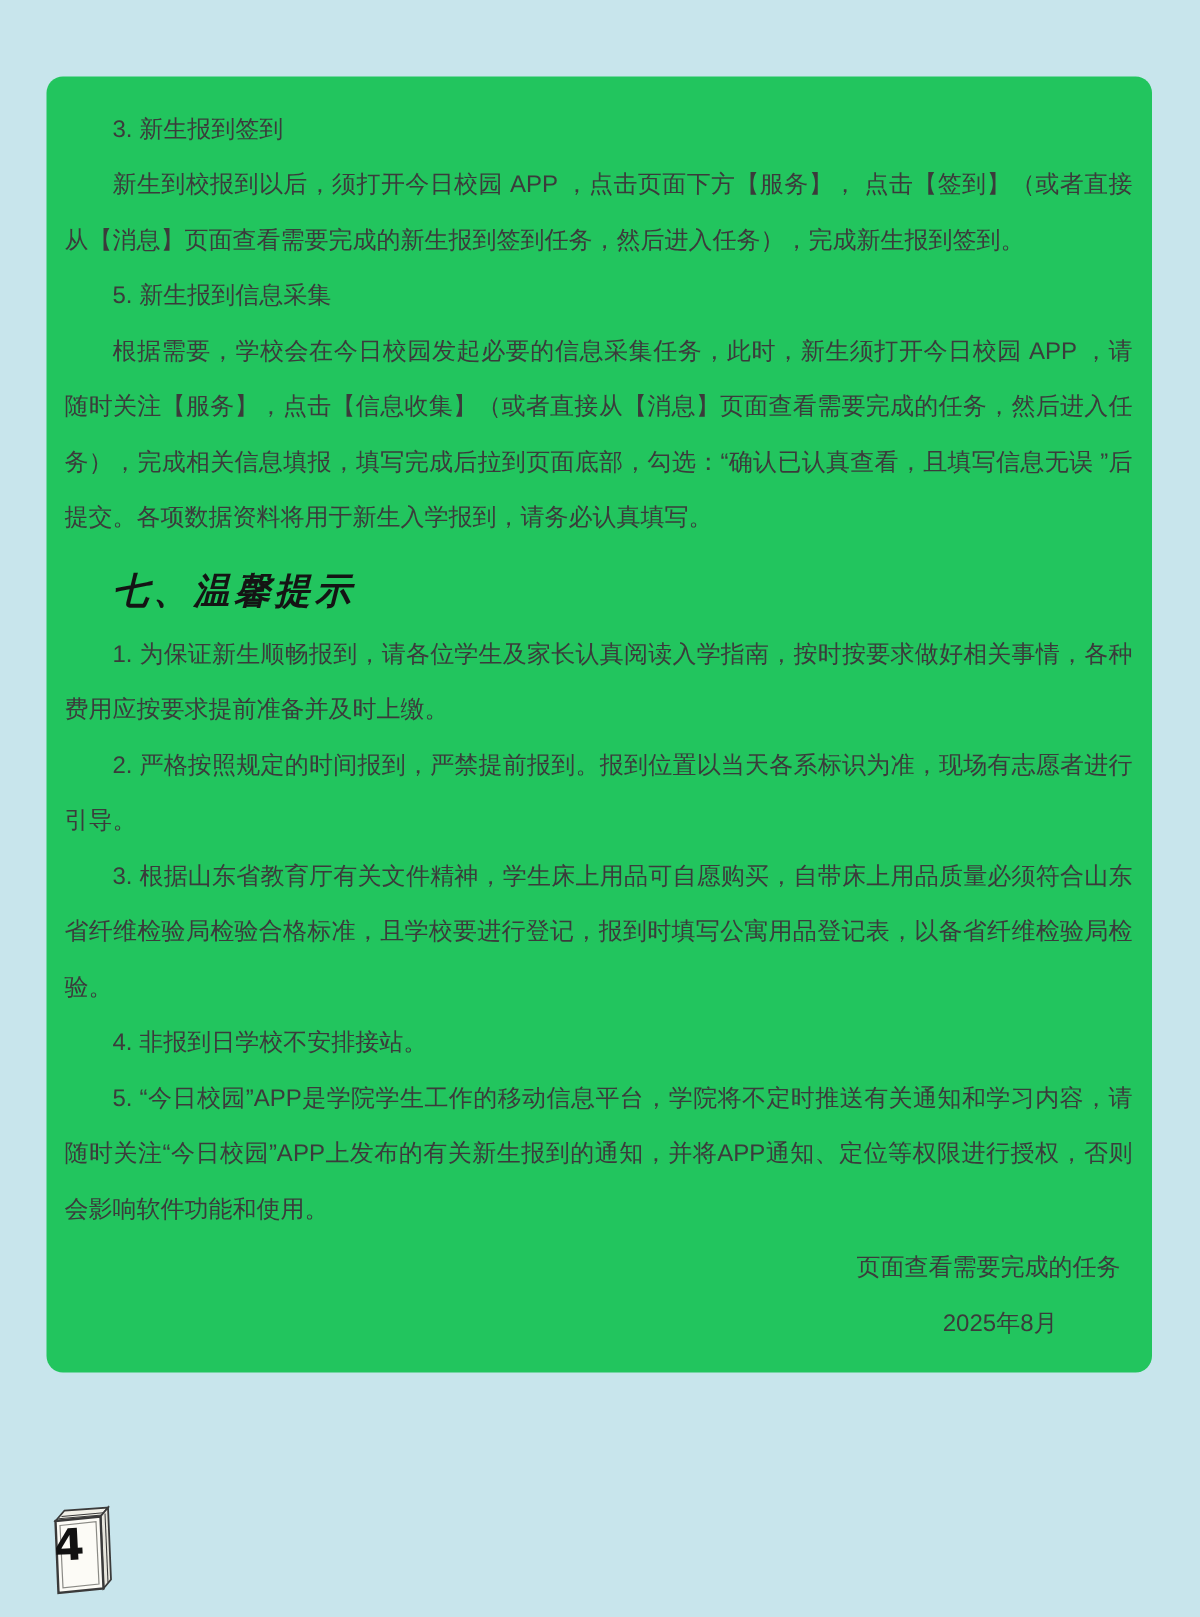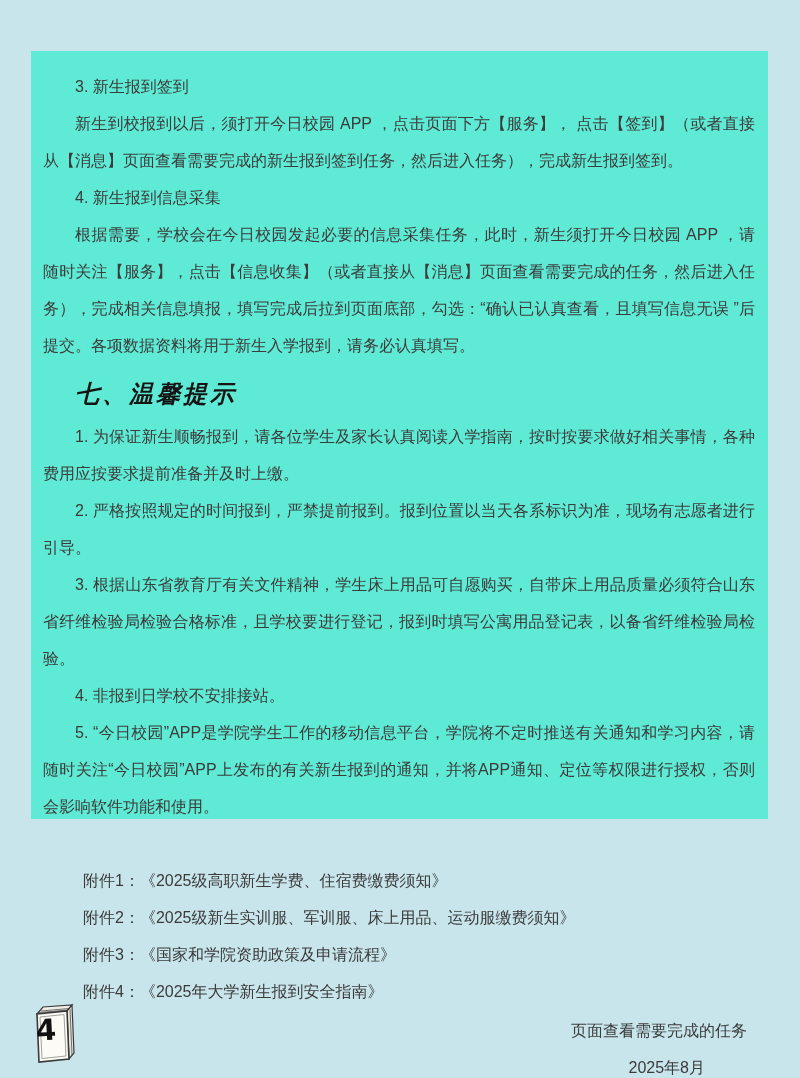--- a/index.html
+++ b/index.html
@@ -6,22 +6,23 @@
   body {
     width:800px; height:1078px;
     background:#c8e5ec;
     font-family:"Liberation Sans", sans-serif;
     position:relative;
     overflow:hidden;
   }
   .paper {
     position:absolute;
     left:31px; top:51px;
-    width:737px; height:768px;
-    background:#5eead4;
+    width:737px; height:864px;
+    background:#22c55e;
+    border-radius:11px;
   }
   .content {
     padding:17px 13px 0 12px;
     color:#3b3b3b;
     font-size:16px;
     line-height:37px;
     text-align:justify;
   }
   p { margin:0; }
   .indent { text-indent:2em; }
@@ -65,37 +66,31 @@
   }
 </style>
 </head>
 <body>
 
 <div class="paper">
   <div class="content">
 
     <p class="indent">3. 新生报到签到</p>
     <p class="indent">新生到校报到以后，须打开今日校园 APP ，点击页面下方【服务】， 点击【签到】（或者直接从【消息】页面查看需要完成的新生报到签到任务，然后进入任务），完成新生报到签到。</p>
-    <p class="indent">4. 新生报到信息采集</p>
+    <p class="indent">5. 新生报到信息采集</p>
     <p class="indent">根据需要，学校会在今日校园发起必要的信息采集任务，此时，新生须打开今日校园 APP ，请随时关注【服务】，点击【信息收集】（或者直接从【消息】页面查看需要完成的任务，然后进入任务），完成相关信息填报，填写完成后拉到页面底部，勾选：“确认已认真查看，且填写信息无误 ”后提交。各项数据资料将用于新生入学报到，请务必认真填写。</p>
 
     <p class="section-heading">七、温馨提示</p>
 
     <p class="indent">1. 为保证新生顺畅报到，请各位学生及家长认真阅读入学指南，按时按要求做好相关事情，各种费用应按要求提前准备并及时上缴。</p>
     <p class="indent">2. 严格按照规定的时间报到，严禁提前报到。报到位置以当天各系标识为准，现场有志愿者进行引导。</p>
     <p class="indent">3. 根据山东省教育厅有关文件精神，学生床上用品可自愿购买，自带床上用品质量必须符合山东省纤维检验局检验合格标准，且学校要进行登记，报到时填写公寓用品登记表，以备省纤维检验局检验。</p>
     <p class="indent">4. 非报到日学校不安排接站。</p>
     <p class="indent">5. “今日校园”APP是学院学生工作的移动信息平台，学院将不定时推送有关通知和学习内容，请随时关注“今日校园”APP上发布的有关新生报到的通知，并将APP通知、定位等权限进行授权，否则会影响软件功能和使用。</p>
 
-    <div class="attachments">
-      <p>附件1：《2025级高职新生学费、住宿费缴费须知》</p>
-      <p>附件2：《2025级新生实训服、军训服、床上用品、运动服缴费须知》</p>
-      <p>附件3：《国家和学院资助政策及申请流程》</p>
-      <p>附件4：《2025年大学新生报到安全指南》</p>
-    </div>
 
     <div class="signature">
       <p class="sig-org">页面查看需要完成的任务</p>
       <p class="sig-date">2025年8月</p>
     </div>
 
   </div>
 </div>
 
 <div class="page-marker">

